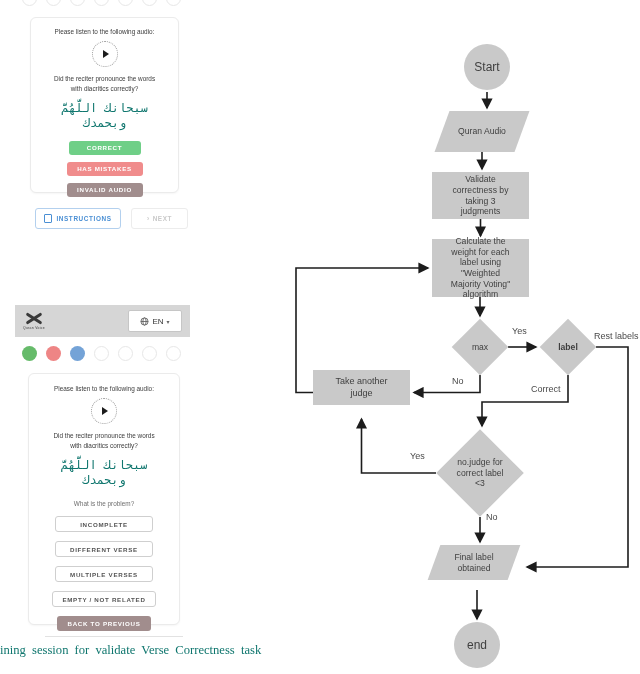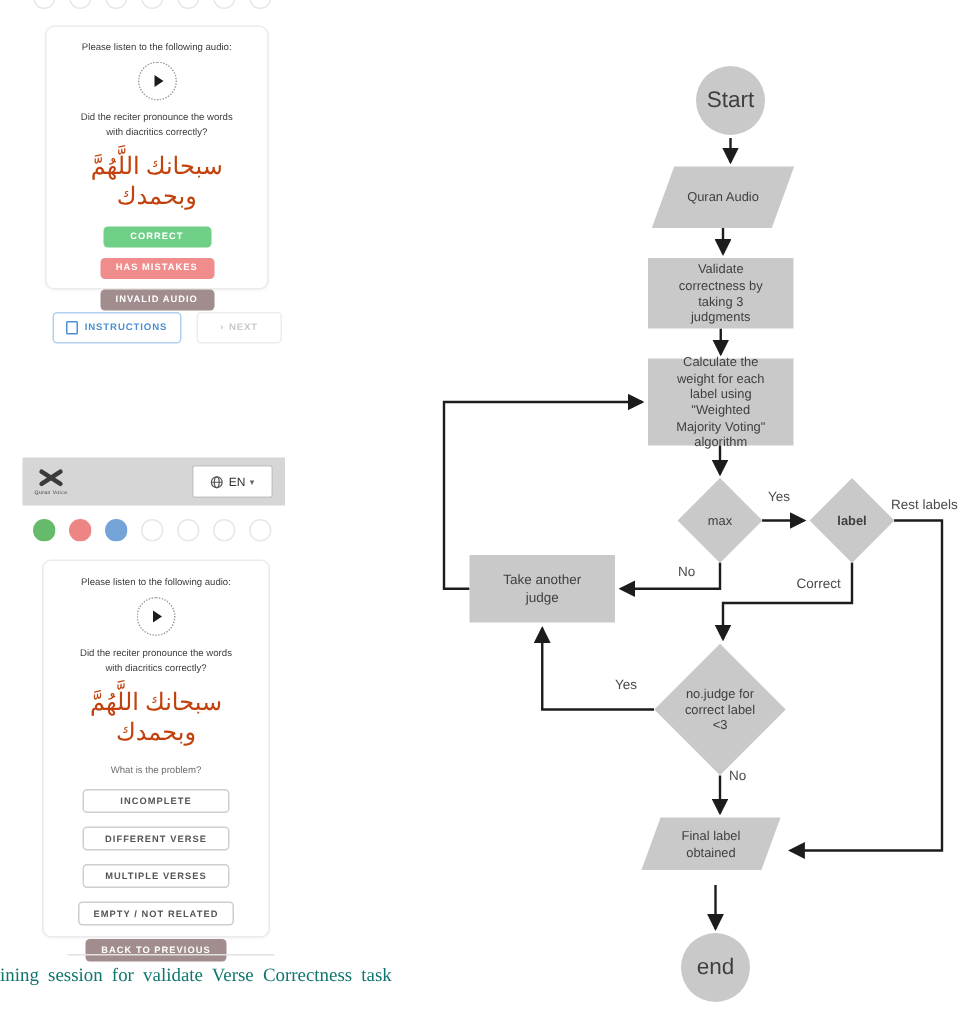--- a/index.html
+++ b/index.html
@@ -11,21 +11,21 @@
   .abs{position:absolute;}
   .dot{width:15px;height:15px;border-radius:50%;border:1.5px solid #e7e7e7;background:#fff;box-sizing:border-box;}
   .dot.filled{border-color:transparent;}
   .card{position:absolute;background:#fff;border:1px solid #ebebeb;border-radius:6px;
         box-shadow:0 1px 2px rgba(0,0,0,.04);text-align:center;box-sizing:border-box;}
   .tiny{font-size:6.4px;line-height:1.45;color:#3c3c3c;}
   .play-btn{width:24px;height:24px;border-radius:50%;border:1.6px dotted #9a9a9a;
             margin:5px auto 0;display:flex;align-items:center;justify-content:center;cursor:pointer;}
   .play-tri{width:0;height:0;border-top:4px solid transparent;border-bottom:4px solid transparent;
             border-left:6.5px solid #1c1c1c;margin-left:2px;}
-  .arabic{font-family:Liberation Serif, serif;font-size:16px;color:#c2410c;direction:rtl;margin-top:8px;}
+  .arabic{font-family:Liberation Mono, monospace;font-size:12px;color:#0f766e;direction:rtl;margin-top:8px;}
   .pill{display:block;margin:0 auto;border:none;border-radius:3px;color:#fff;
         font-family:inherit;font-size:6.2px;font-weight:bold;letter-spacing:.7px;
         text-transform:uppercase;cursor:pointer;}
   .outline-opt{display:block;margin:0 auto;background:#fff;border:1px solid #cfcfcf;border-radius:3px;
         color:#555;font-family:inherit;font-size:6.2px;font-weight:bold;letter-spacing:.7px;cursor:pointer;}
 
   
   #dots1{left:22px;top:-9px;display:flex;gap:9px;}
   #card1{left:30px;top:17px;width:149px;height:176px;padding:9px 8px;}
   #instr-btn{left:35px;top:208px;width:84px;height:19px;border:1px solid #b3d0ee;border-radius:3px;
@@ -54,21 +54,21 @@
   #divider{left:45px;top:636px;width:138px;height:1px;background:#e2e2e2;}
   #caption{left:0;top:643px;width:268px;color:#0f766e;
            font-family:"Liberation Serif","DejaVu Serif",serif;font-size:12.6px;line-height:1.2;}
   #caption .l1{word-spacing:3px;white-space:nowrap;}
   #caption .l2{text-align:center;}
 
   
   .fc-node{position:absolute;display:flex;align-items:center;justify-content:center;
            color:#3f3f3f;font-size:8.6px;line-height:1.25;text-align:center;box-sizing:border-box;}
   .fc-rect{background:#c9c9c9;padding:2px 15px;}
-  .fc-circle{border-radius:50%;background:#c9c9c9;font-size:15px;}
+  .fc-circle{border-radius:50%;background:#c9c9c9;font-size:12px;}
   .pgram-bg{position:absolute;left:6px;right:6px;top:0;bottom:0;background:#c9c9c9;transform:skewX(-20deg);}
   .pgram-label{position:relative;z-index:1;}
   .dia-shape{position:absolute;left:50%;top:50%;background:#c9c9c9;transform:translate(-50%,-50%) rotate(45deg);}
   .dia-label{position:relative;z-index:1;}
   .edge-label{position:absolute;font-size:9px;color:#4a4a4a;white-space:nowrap;}
   #fc-arrows{position:absolute;left:0;top:0;pointer-events:none;}
 </style>
 </head>
 <body>
 
@@ -191,21 +191,21 @@
   <div class="fc-node" style="left:452px;top:319px;width:56px;height:56px;">
     <div class="dia-shape" style="width: 40px; height: 40px; background-color: rgb(201, 201, 201);"></div>
     <div class="dia-label">max</div>
   </div>
 
   <div class="fc-node" style="left:540px;top:319px;width:56px;height:56px;font-weight:bold;">
     <div class="dia-shape" style="width: 40px; height: 40px; background-color: rgb(201, 201, 201);"></div>
     <div class="dia-label">label</div>
   </div>
 
-  <div class="fc-node fc-rect" style="left: 313px; top: 370px; width: 97px; height: 45px; font-size: 9px; background-color: rgb(201, 201, 201);">Take another judge</div>
+  <div class="fc-node fc-rect" style="left: 313px; top: 370px; width: 97px; height: 35px; font-size: 9px; background-color: rgb(201, 201, 201);">Take another judge</div>
 
   <div class="fc-node" style="left:436px;top:429px;width:88px;height:88px;">
     <div class="dia-shape" style="width: 62px; height: 62px; background-color: rgb(201, 201, 201);"></div>
     <div class="dia-label" style="width:56px;">no.judge for correct label &lt;3</div>
   </div>
 
   <div class="fc-node" style="left:428px;top:545px;width:92px;height:35px;">
     <div class="pgram-bg" style="background-color: rgb(201, 201, 201);"></div>
     <div class="pgram-label" style="width:56px;">Final label obtained</div>
   </div>

